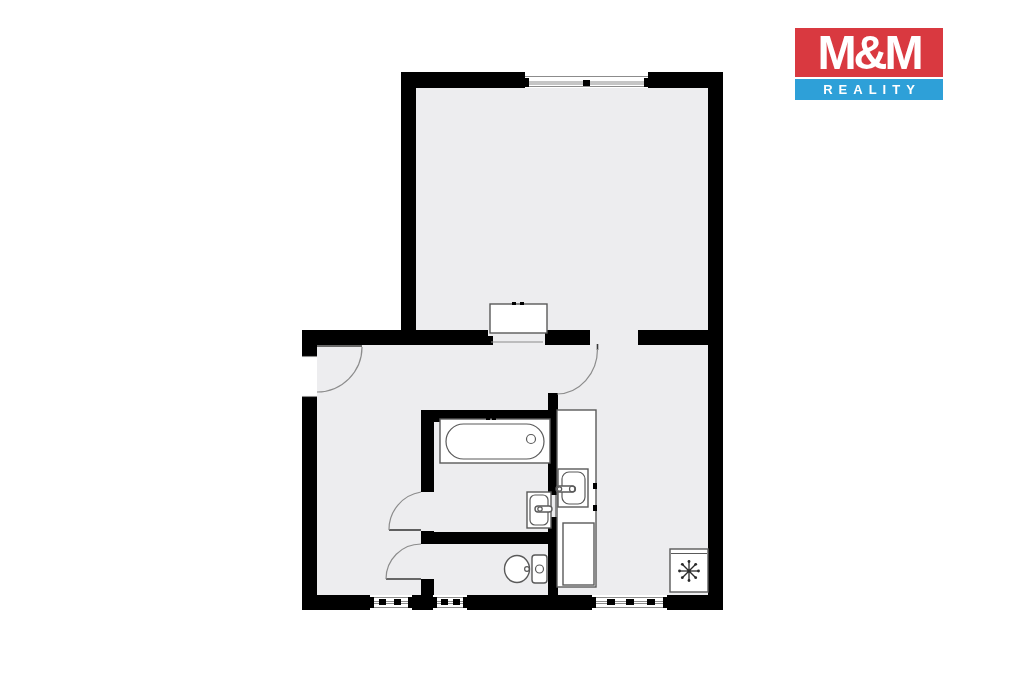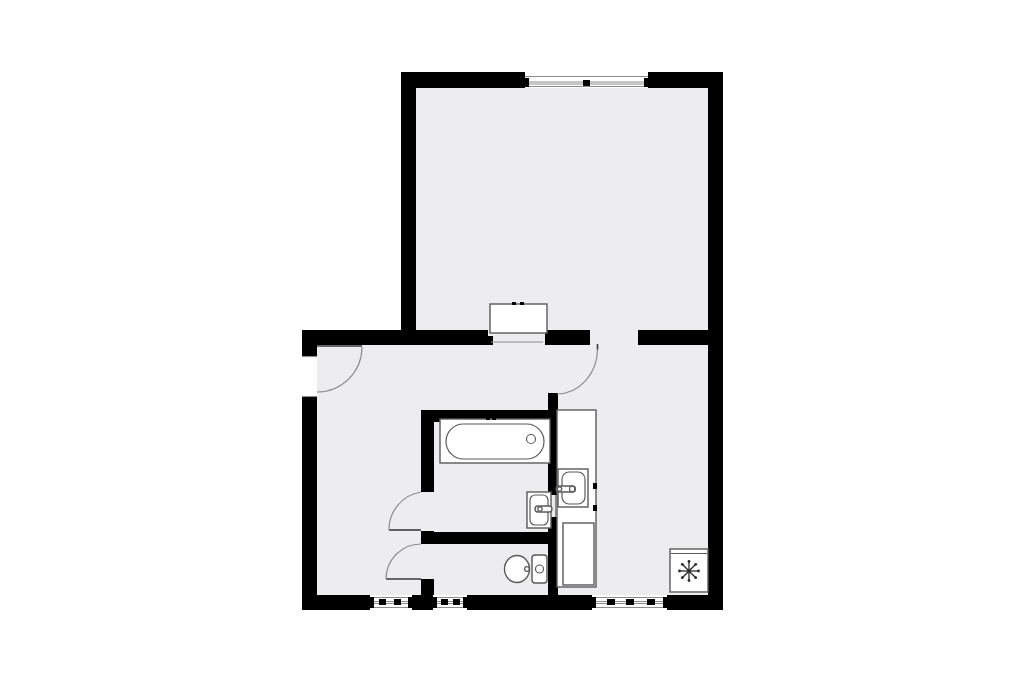--- a/index.html
+++ b/index.html
@@ -205,14 +205,22 @@
         <circle class="snowdot" cx="698.5" cy="571" r="1.4"></circle>
         <circle class="snowdot" cx="682.3" cy="564.3" r="1.4"></circle>
         <circle class="snowdot" cx="695.7" cy="577.7" r="1.4"></circle>
         <circle class="snowdot" cx="695.7" cy="564.3" r="1.4"></circle>
         <circle class="snowdot" cx="682.3" cy="577.7" r="1.4"></circle>
         <circle class="snowdot" cx="689" cy="571" r="1.8"></circle>
       </g>
     </g>
   </svg>
 
+  <div class="logo">
+    <div class="logo-top">
+      <span>M&amp;M</span>
+    </div>
+    <div class="logo-bottom">
+      <span>REALITY</span>
+    </div>
+  </div>
 
 </div>
 
 </body></html>

